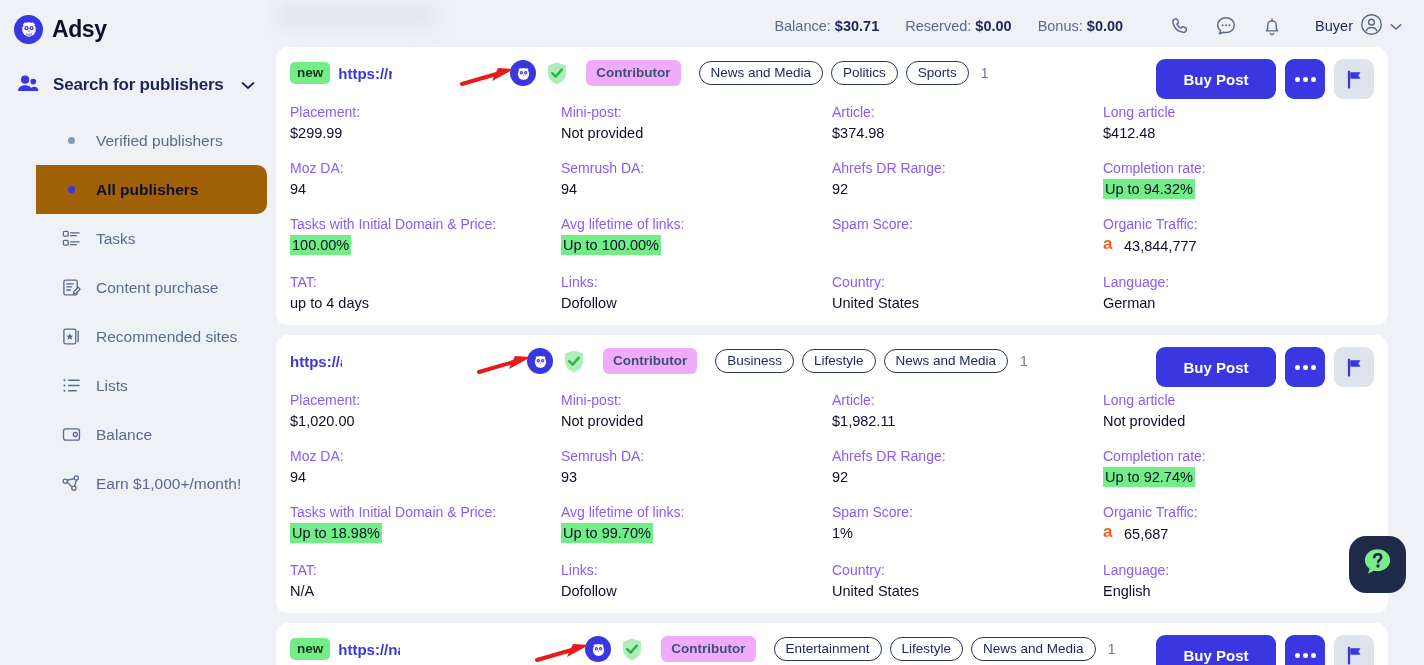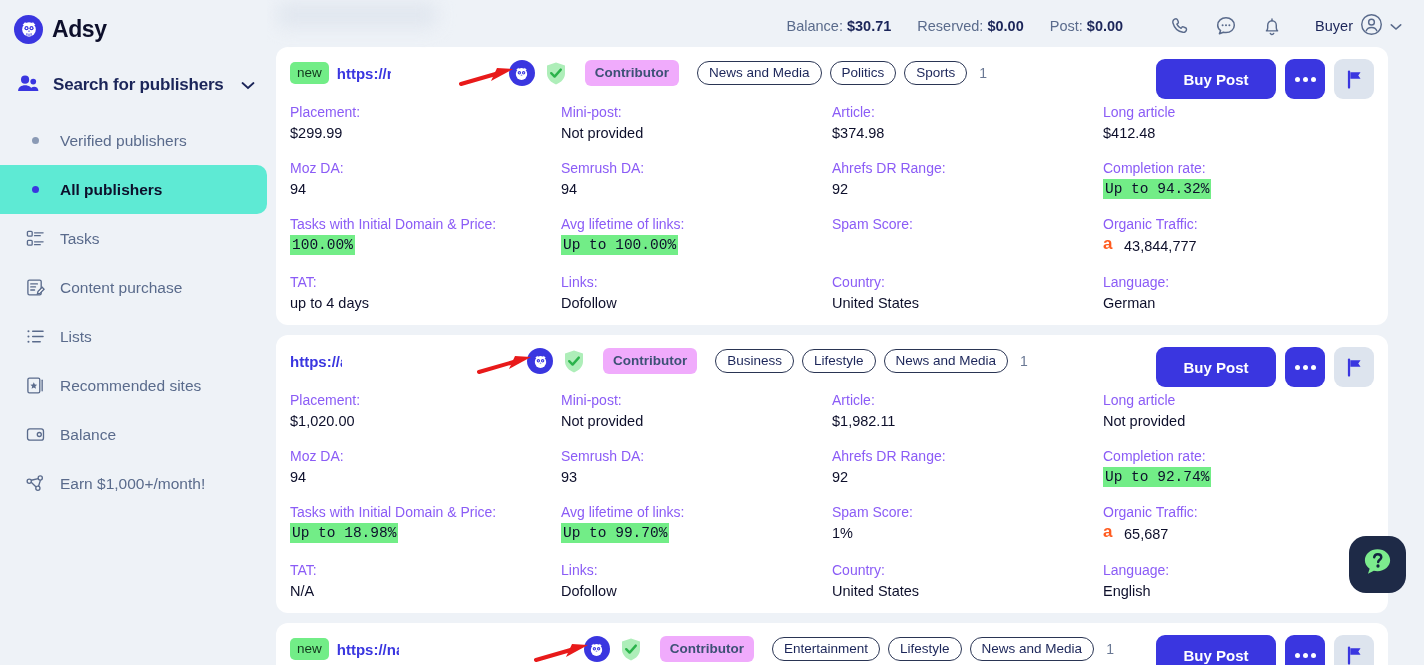--- a/index.html
+++ b/index.html
@@ -28,33 +28,33 @@
   }
   .brand-name { font-size: 23px; font-weight: bold; letter-spacing: -0.4px; color: #0d0f2b; }
 
   .searchrow {
     display: flex; align-items: center; gap: 13px;
     padding: 0 0 0 17px; height: 46px; margin-top: 14px; cursor: pointer;
   }
   .searchrow .lbl { font-size: 17px; font-weight: bold; color: #1b2559; letter-spacing: -0.2px; }
   .chev { margin-left: 4px; display: flex; align-items: center; }
 
-  .navlist { margin-top: 8px; }
+  .navlist { margin-top: 8px; padding-left: 36px; }
   .navitem {
     display: flex; align-items: center; gap: 14px;
     height: 49px; padding-left: 24px; margin-right: 0;
     font-size: 15.5px; color: #5a6b8c; cursor: pointer;
     position: relative;
   }
   .navitem .ico { width: 22px; display: flex; align-items: center; justify-content: center; flex: 0 0 22px; }
   .navitem.dot .ico::before {
     content: ""; width: 7px; height: 7px; border-radius: 50%; background: #8a9ab5; display: block;
   }
   .navitem.active {
-    background: #5eead4; border-radius: 0 10px 10px 0; color: #0d0f2b; font-weight: bold;
+    background: #a16207; border-radius: 0 10px 10px 0; color: #0d0f2b; font-weight: bold;
   }
   .navitem.active .ico::before { background: #3a36e0; }
   .navitem .txt { white-space: nowrap; }
 
   
   .main { flex: 1; position: relative; height: 665px; background: #eef2f7; }
 
   .topbar {
     position: absolute; top: 0; left: 0; right: 0; height: 52px;
     display: flex; align-items: center; justify-content: flex-end;
@@ -73,21 +73,21 @@
 
   
   .cards { position: absolute; top: 47px; left: 9px; right: 36px; bottom: 0; }
   .card {
     background: #ffffff; border-radius: 12px; margin-bottom: 10px;
     padding: 0 14px 12px 14px; position: relative;
   }
 
   .cardhead { display: flex; align-items: center; height: 52px; gap: 0; }
   .badge-new {
-    background: #72ed87; color: #12371d; font-size: 13.5px; font-weight: normal;
+    background: #72ed87; color: #12371d; font-size: 13.5px; font-weight: bold;
     border-radius: 5px; padding: 3px 7px 4px 7px; margin-right: 8px;
   }
   .url { color: #3a36e0; font-size: 15px; font-weight: bold; white-space: nowrap; overflow: hidden; cursor: pointer; }
   .url.u1 { width: 54px; }
   .url.u2 { width: 52px; }
   .url.u3 { width: 62px; }
 
   .owlwrap { position: relative; display: flex; align-items: center; }
   .arrow { position: absolute; right: 18px; top: 4px; }
   .owlbadge {
@@ -121,21 +121,21 @@
   .btn-dots i { width: 5px; height: 5px; border-radius: 50%; background: #fff; display: block; }
   .btn-flag {
     background: #dde4ee; border: none; border-radius: 9px; height: 40px; width: 40px;
     display: flex; align-items: center; justify-content: center; cursor: pointer;
   }
 
   .grid { display: grid; grid-template-columns: 1fr 1fr 1fr 1fr; row-gap: 15px; padding-top: 3px; }
   .cell { padding-right: 12px; }
   .cell .k { font-size: 14px; color: #8b5cf6; line-height: 20px; white-space: nowrap; }
   .cell .v { font-size: 14.5px; color: #0d0f2b; line-height: 20px; margin-top: 1px; white-space: nowrap; }
-  .cell .v.hl { background: #72ed87; display: inline-block; padding: 0 2px; font-family: Liberation Mono, monospace; }
+  .cell .v.hl { background: #72ed87; display: inline-block; padding: 0 2px; }
   .cell .v.traffic { display: flex; align-items: center; gap: 7px; }
 
   .helpbtn {
     position: absolute; right: 18px; bottom: 72px; width: 57px; height: 57px;
     border-radius: 17px; background: #1e2a47; display: flex; align-items: center; justify-content: center;
     cursor: pointer; z-index: 9;
   }
 </style>
 </head>
 <body>
@@ -202,37 +202,37 @@
             <rect x="2" y="2.2" width="14" height="15.5" rx="1.6"></rect>
             <path d="M5 6.2h7M5 9.4h5M5 12.6h4" stroke-linecap="round"></path>
             <path d="M12.6 14.2 17 9.8l2 2-4.4 4.4-2.6.6Z" fill="#fff"></path>
           </svg>
         </span>
         <span class="txt">Content purchase</span>
       </div>
       <div class="navitem">
         <span class="ico">
           <svg width="19" height="19" viewBox="0 0 20 20" fill="none" stroke="#5a6b8c" stroke-width="1.4">
+            <rect x="2" y="2.2" width="12.5" height="15.5" rx="1.6"></rect>
+            <path d="M17 4.5v11" stroke-linecap="round"></path>
+            <path d="M8.2 6.6l1.1 2.3 2.5.3-1.9 1.7.6 2.5-2.3-1.3-2.3 1.3.6-2.5L4.6 9.2l2.5-.3Z" fill="#5a6b8c" stroke="none"></path>
+          </svg>
+        </span>
+        <span class="txt">Recommended sites</span>
+      </div>
+      <div class="navitem">
+        <span class="ico">
+          <svg width="19" height="19" viewBox="0 0 20 20" fill="none" stroke="#5a6b8c" stroke-width="1.4">
             <path d="M7 4.5h11M7 10h11M7 15.5h8" stroke-linecap="round"></path>
             <circle cx="2.6" cy="4.5" r="1.1" fill="#5a6b8c" stroke="none"></circle>
             <circle cx="2.6" cy="10" r="1.1" fill="#5a6b8c" stroke="none"></circle>
             <circle cx="2.6" cy="15.5" r="1.1" fill="#5a6b8c" stroke="none"></circle>
           </svg>
         </span>
         <span class="txt">Lists</span>
-      </div>
-      <div class="navitem">
-        <span class="ico">
-          <svg width="19" height="19" viewBox="0 0 20 20" fill="none" stroke="#5a6b8c" stroke-width="1.4">
-            <rect x="2" y="2.2" width="12.5" height="15.5" rx="1.6"></rect>
-            <path d="M17 4.5v11" stroke-linecap="round"></path>
-            <path d="M8.2 6.6l1.1 2.3 2.5.3-1.9 1.7.6 2.5-2.3-1.3-2.3 1.3.6-2.5L4.6 9.2l2.5-.3Z" fill="#5a6b8c" stroke="none"></path>
-          </svg>
-        </span>
-        <span class="txt">Recommended sites</span>
       </div>
       <div class="navitem">
         <span class="ico">
           <svg width="19" height="19" viewBox="0 0 20 20" fill="none" stroke="#5a6b8c" stroke-width="1.4">
             <rect x="1.6" y="4" width="16.8" height="12" rx="2.4"></rect>
             <circle cx="14" cy="10" r="2.1"></circle>
           </svg>
         </span>
         <span class="txt">Balance</span>
       </div>
@@ -256,21 +256,21 @@
     <div class="topbar">
       <span class="money">
         <span class="k">Balance:</span>
         <span>$30.71</span>
       </span>
       <span class="money">
         <span class="k">Reserved:</span>
         <span>$0.00</span>
       </span>
       <span class="money">
-        <span class="k">Post:</span>
+        <span class="k">Bonus:</span>
         <span>$0.00</span>
       </span>
       <span class="ticon">
         <svg width="21" height="21" viewBox="0 0 22 22" fill="none" stroke="#5a6b8c" stroke-width="1.5">
           <path d="M6.3 2.8c.8 0 1.2.5 1.5 1.2l.9 2.1c.3.7.1 1.3-.5 1.7l-1 .7c.9 2 2.4 3.5 4.4 4.4l.7-1c.4-.6 1-.8 1.7-.5l2.1.9c.7.3 1.2.7 1.2 1.5 0 2.2-1.8 3.6-3.7 3.3C8.2 16.4 4.6 12.8 3 7.1 2.6 5 4.1 2.8 6.3 2.8Z" stroke-linejoin="round"></path>
         </svg>
       </span>
       <span class="ticon">
         <svg width="22" height="22" viewBox="0 0 22 22" fill="none" stroke="#5a6b8c" stroke-width="1.5">
           <path d="M11 2.8c4.6 0 8.3 3.2 8.3 7.4 0 4.1-3.7 7.4-8.3 7.4-.9 0-1.8-.1-2.6-.4l-4 1.6 1.2-3.3C3.8 14.2 2.7 12.3 2.7 10.2 2.7 6 6.4 2.8 11 2.8Z" stroke-linejoin="round"></path>

